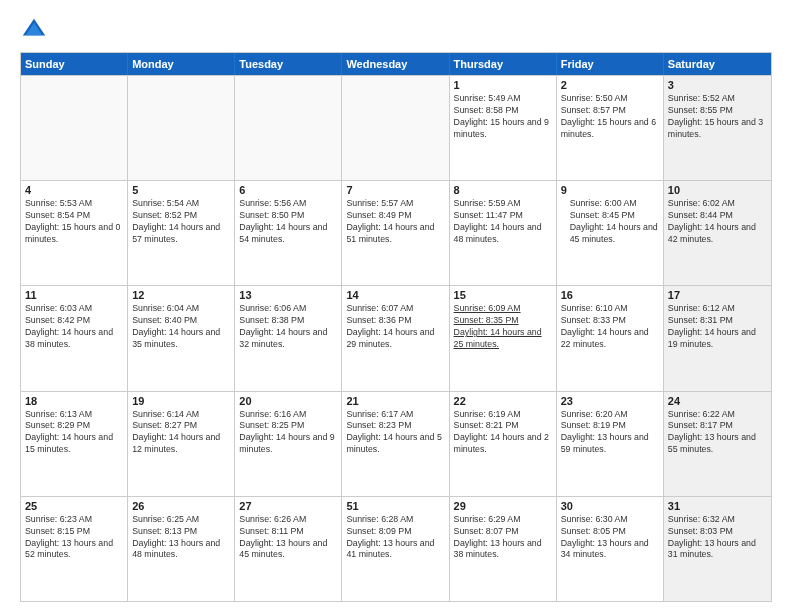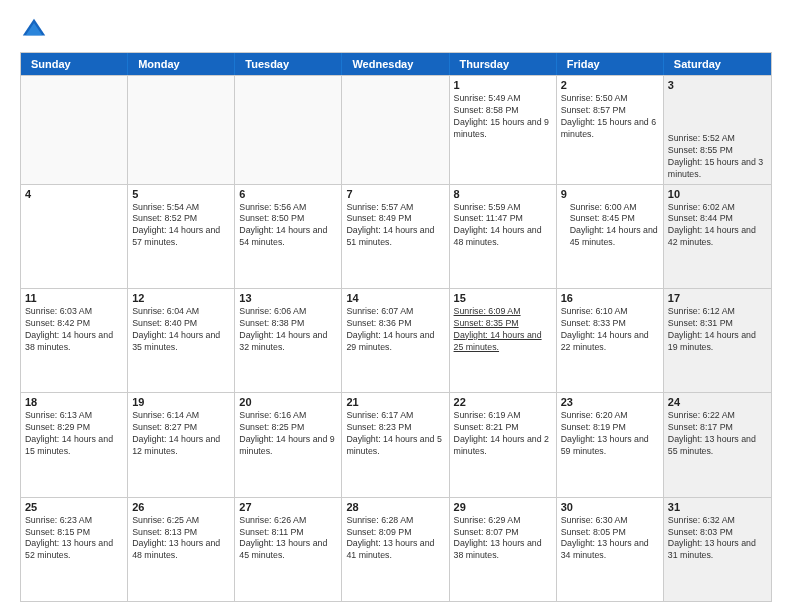--- a/index.html
+++ b/index.html
@@ -68,21 +68,21 @@
     }
     .cal-header {
       display: grid;
       grid-template-columns: repeat(7, 1fr);
       background: #1565c0;
     }
     .cal-header-cell {
       color: #fff;
       font-size: 11px;
       font-weight: bold;
-      padding: 5px 10px;
+      padding: 5px 4px;
       border-right: 1px solid #1976d2;
       text-align: left;
     }
     .cal-header-cell:last-child { border-right: none; }
     .cal-body {
       flex: 1;
       display: flex;
       flex-direction: column;
     }
     .cal-row {
@@ -159,28 +159,31 @@
 Daylight: 15 hours and 9 minutes.</div>
           </div>
           <div class="cal-cell">
             <div class="day-num">2</div>
             <div class="cell-info" style="white-space: pre-line;">Sunrise: 5:50 AM
 Sunset: 8:57 PM
 Daylight: 15 hours and 6 minutes.</div>
           </div>
           <div class="cal-cell shaded">
             <div class="day-num">3</div>
-            <div class="cell-info" style="white-space: pre-line; margin-top: 40px;">Sunrise: 5:52 AM
+            <div class="cell-info" style="white-space: pre-line;">Sunrise: 5:52 AM
 Sunset: 8:55 PM
 Daylight: 15 hours and 3 minutes.</div>
           </div>
         </div>
         <div class="cal-row">
           <div class="cal-cell">
             <div class="day-num">4</div>
+            <div class="cell-info" style="white-space: pre-line;">Sunrise: 5:53 AM
+Sunset: 8:54 PM
+Daylight: 15 hours and 0 minutes.</div>
           </div>
           <div class="cal-cell">
             <div class="day-num">5</div>
             <div class="cell-info" style="white-space: pre-line;">Sunrise: 5:54 AM
 Sunset: 8:52 PM
 Daylight: 14 hours and 57 minutes.</div>
           </div>
           <div class="cal-cell">
             <div class="day-num">6</div>
             <div class="cell-info" style="white-space: pre-line;">Sunrise: 5:56 AM
@@ -313,21 +316,21 @@
 Sunset: 8:13 PM
 Daylight: 13 hours and 48 minutes.</div>
           </div>
           <div class="cal-cell">
             <div class="day-num">27</div>
             <div class="cell-info" style="white-space: pre-line;">Sunrise: 6:26 AM
 Sunset: 8:11 PM
 Daylight: 13 hours and 45 minutes.</div>
           </div>
           <div class="cal-cell">
-            <div class="day-num">28</div>
+            <div class="day-num">51</div>
             <div class="cell-info" style="white-space: pre-line;">Sunrise: 6:28 AM
 Sunset: 8:09 PM
 Daylight: 13 hours and 41 minutes.</div>
           </div>
           <div class="cal-cell">
             <div class="day-num">29</div>
             <div class="cell-info" style="white-space: pre-line;">Sunrise: 6:29 AM
 Sunset: 8:07 PM
 Daylight: 13 hours and 38 minutes.</div>
           </div>

